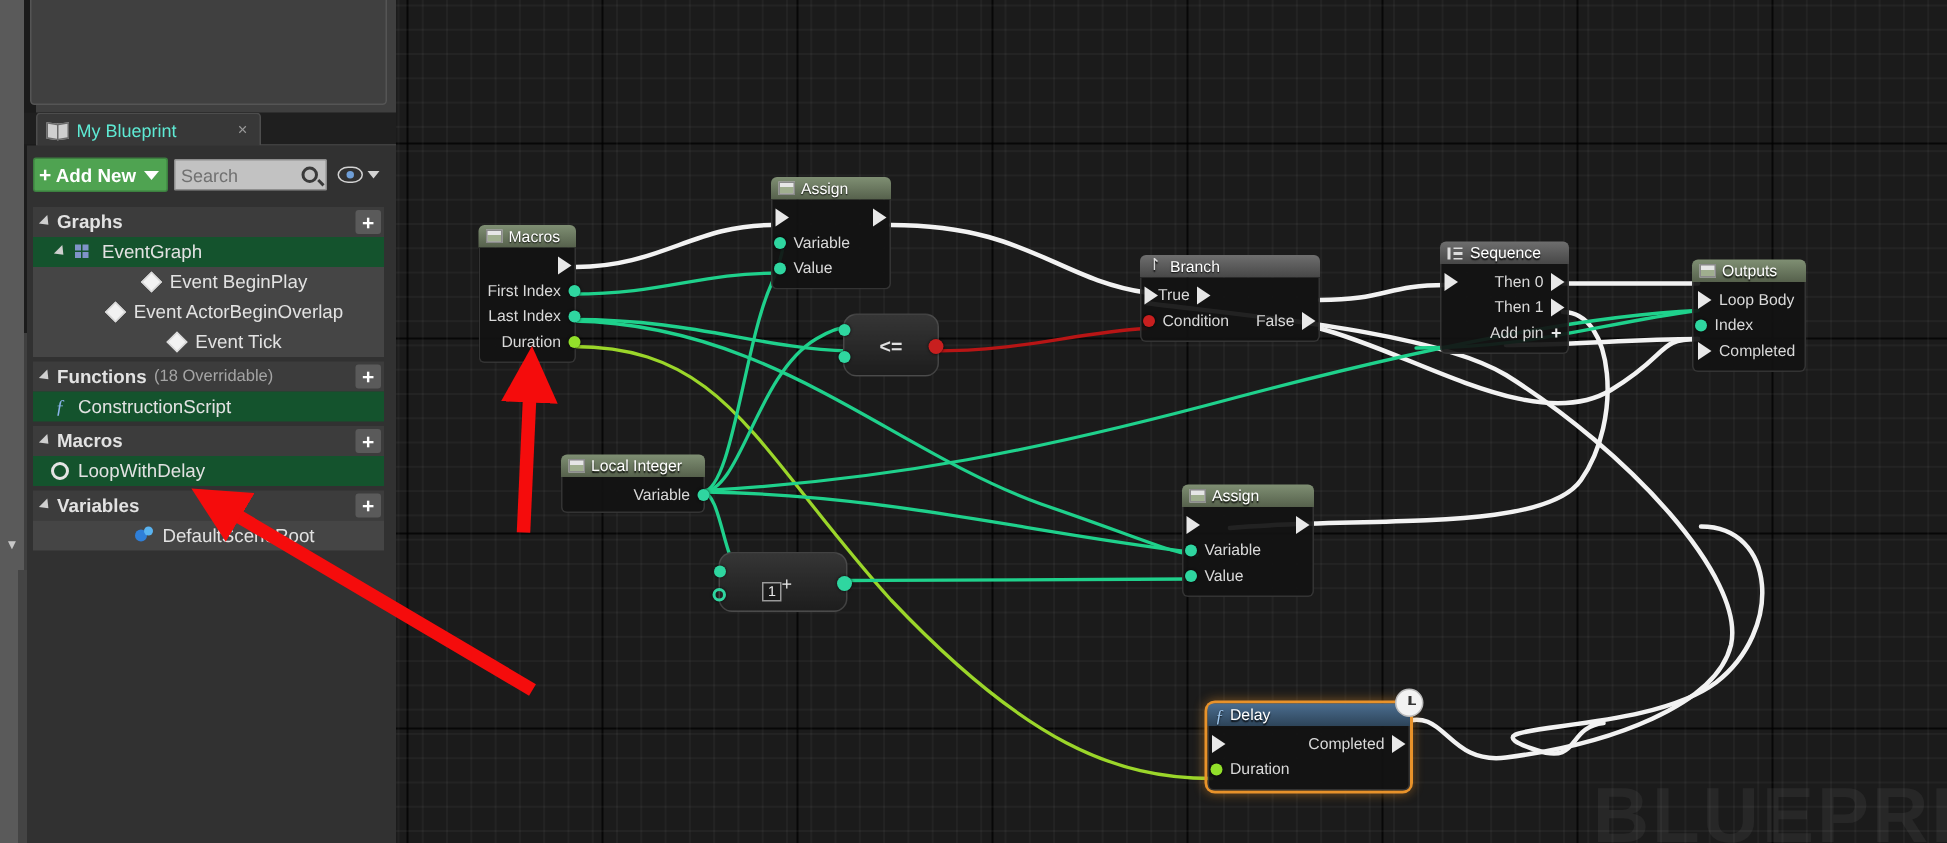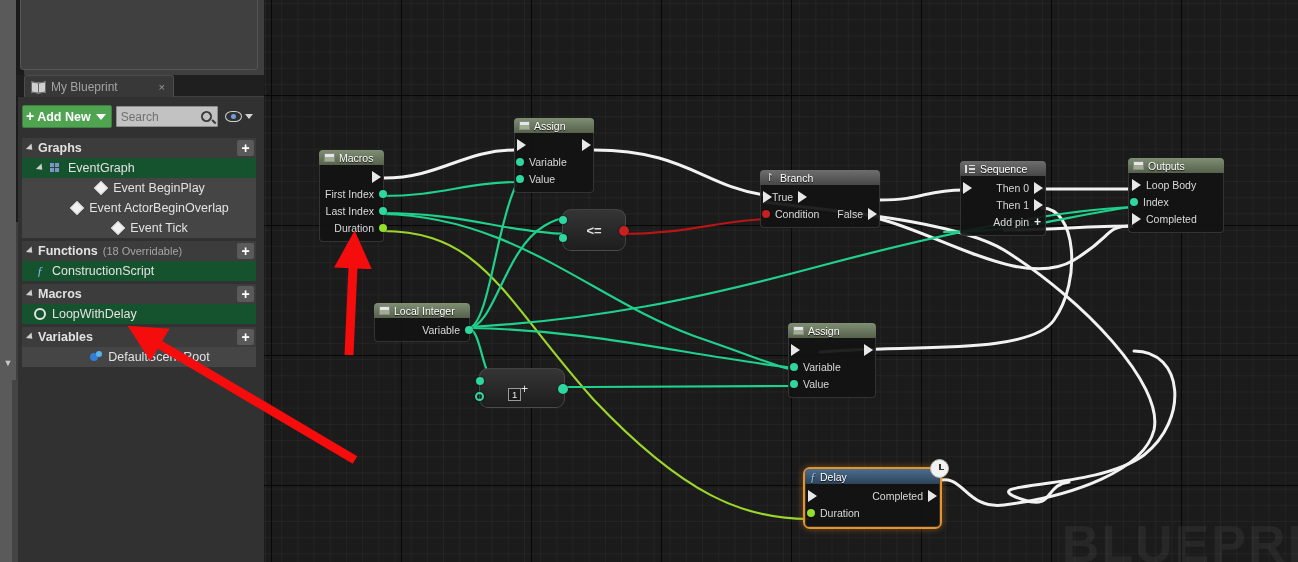--- a/index.html
+++ b/index.html
@@ -57,21 +57,21 @@
   .tab-icon { width: 14px; height: 12px; margin-right: 6px; position: relative; }
   .book {
     width: 14px; height: 11px; position: relative;
   }
   .book:before, .book:after {
     content: ''; position: absolute; top: 1px; width: 6px; height: 9px;
     background: #cfcfcf; border: 1px solid #6a6a6a;
   }
   .book:before { left: 0; transform: skewY(8deg); }
   .book:after { left: 7px; transform: skewY(-8deg); }
-  .tab-title { font-size: 12px; color: #a3a3a3; flex: 1; }
+  .tab-title { font-size: 12px; color: #5eead4; flex: 1; }
   .tab-close { font-size: 11px; color: #9a9a9a; padding-right: 2px; }
 
   
   .panel-body {
     position: absolute; left: 18px; top: 97px; width: 246px; height: 465px;
     background: #313131;
   }
   .toolbar {
     position: absolute; left: 22px; top: 104px; width: 238px; height: 25px;
     display: flex; align-items: center;
@@ -567,21 +567,21 @@
           <span class="lbl-r">Then 1</span>
           <span class="exec-pin" style="margin-right:2px"></span>
         </div>
         <div class="pinrow right">
           <span class="lbl-r">Add pin</span>
           <span style="color:#e8e8e8;font-size:12px;font-weight:bold;margin-right:4px">+</span>
         </div>
       </div>
     </div>
 
-    <div class="node" style="left:864px;top:158px;width:96px">
+    <div class="node" style="left:864px;top:173px;width:76px">
       <div class="node-hd hd-tunnel">
         <span class="ico-hd"></span>
         <span>Outputs</span>
       </div>
       <div class="node-bd">
         <div class="pinrow pl">
           <span class="exec-pin" style="margin-left:-2px"></span>
           <span class="lbl-l">Loop Body</span>
         </div>
         <div class="pinrow pl">

